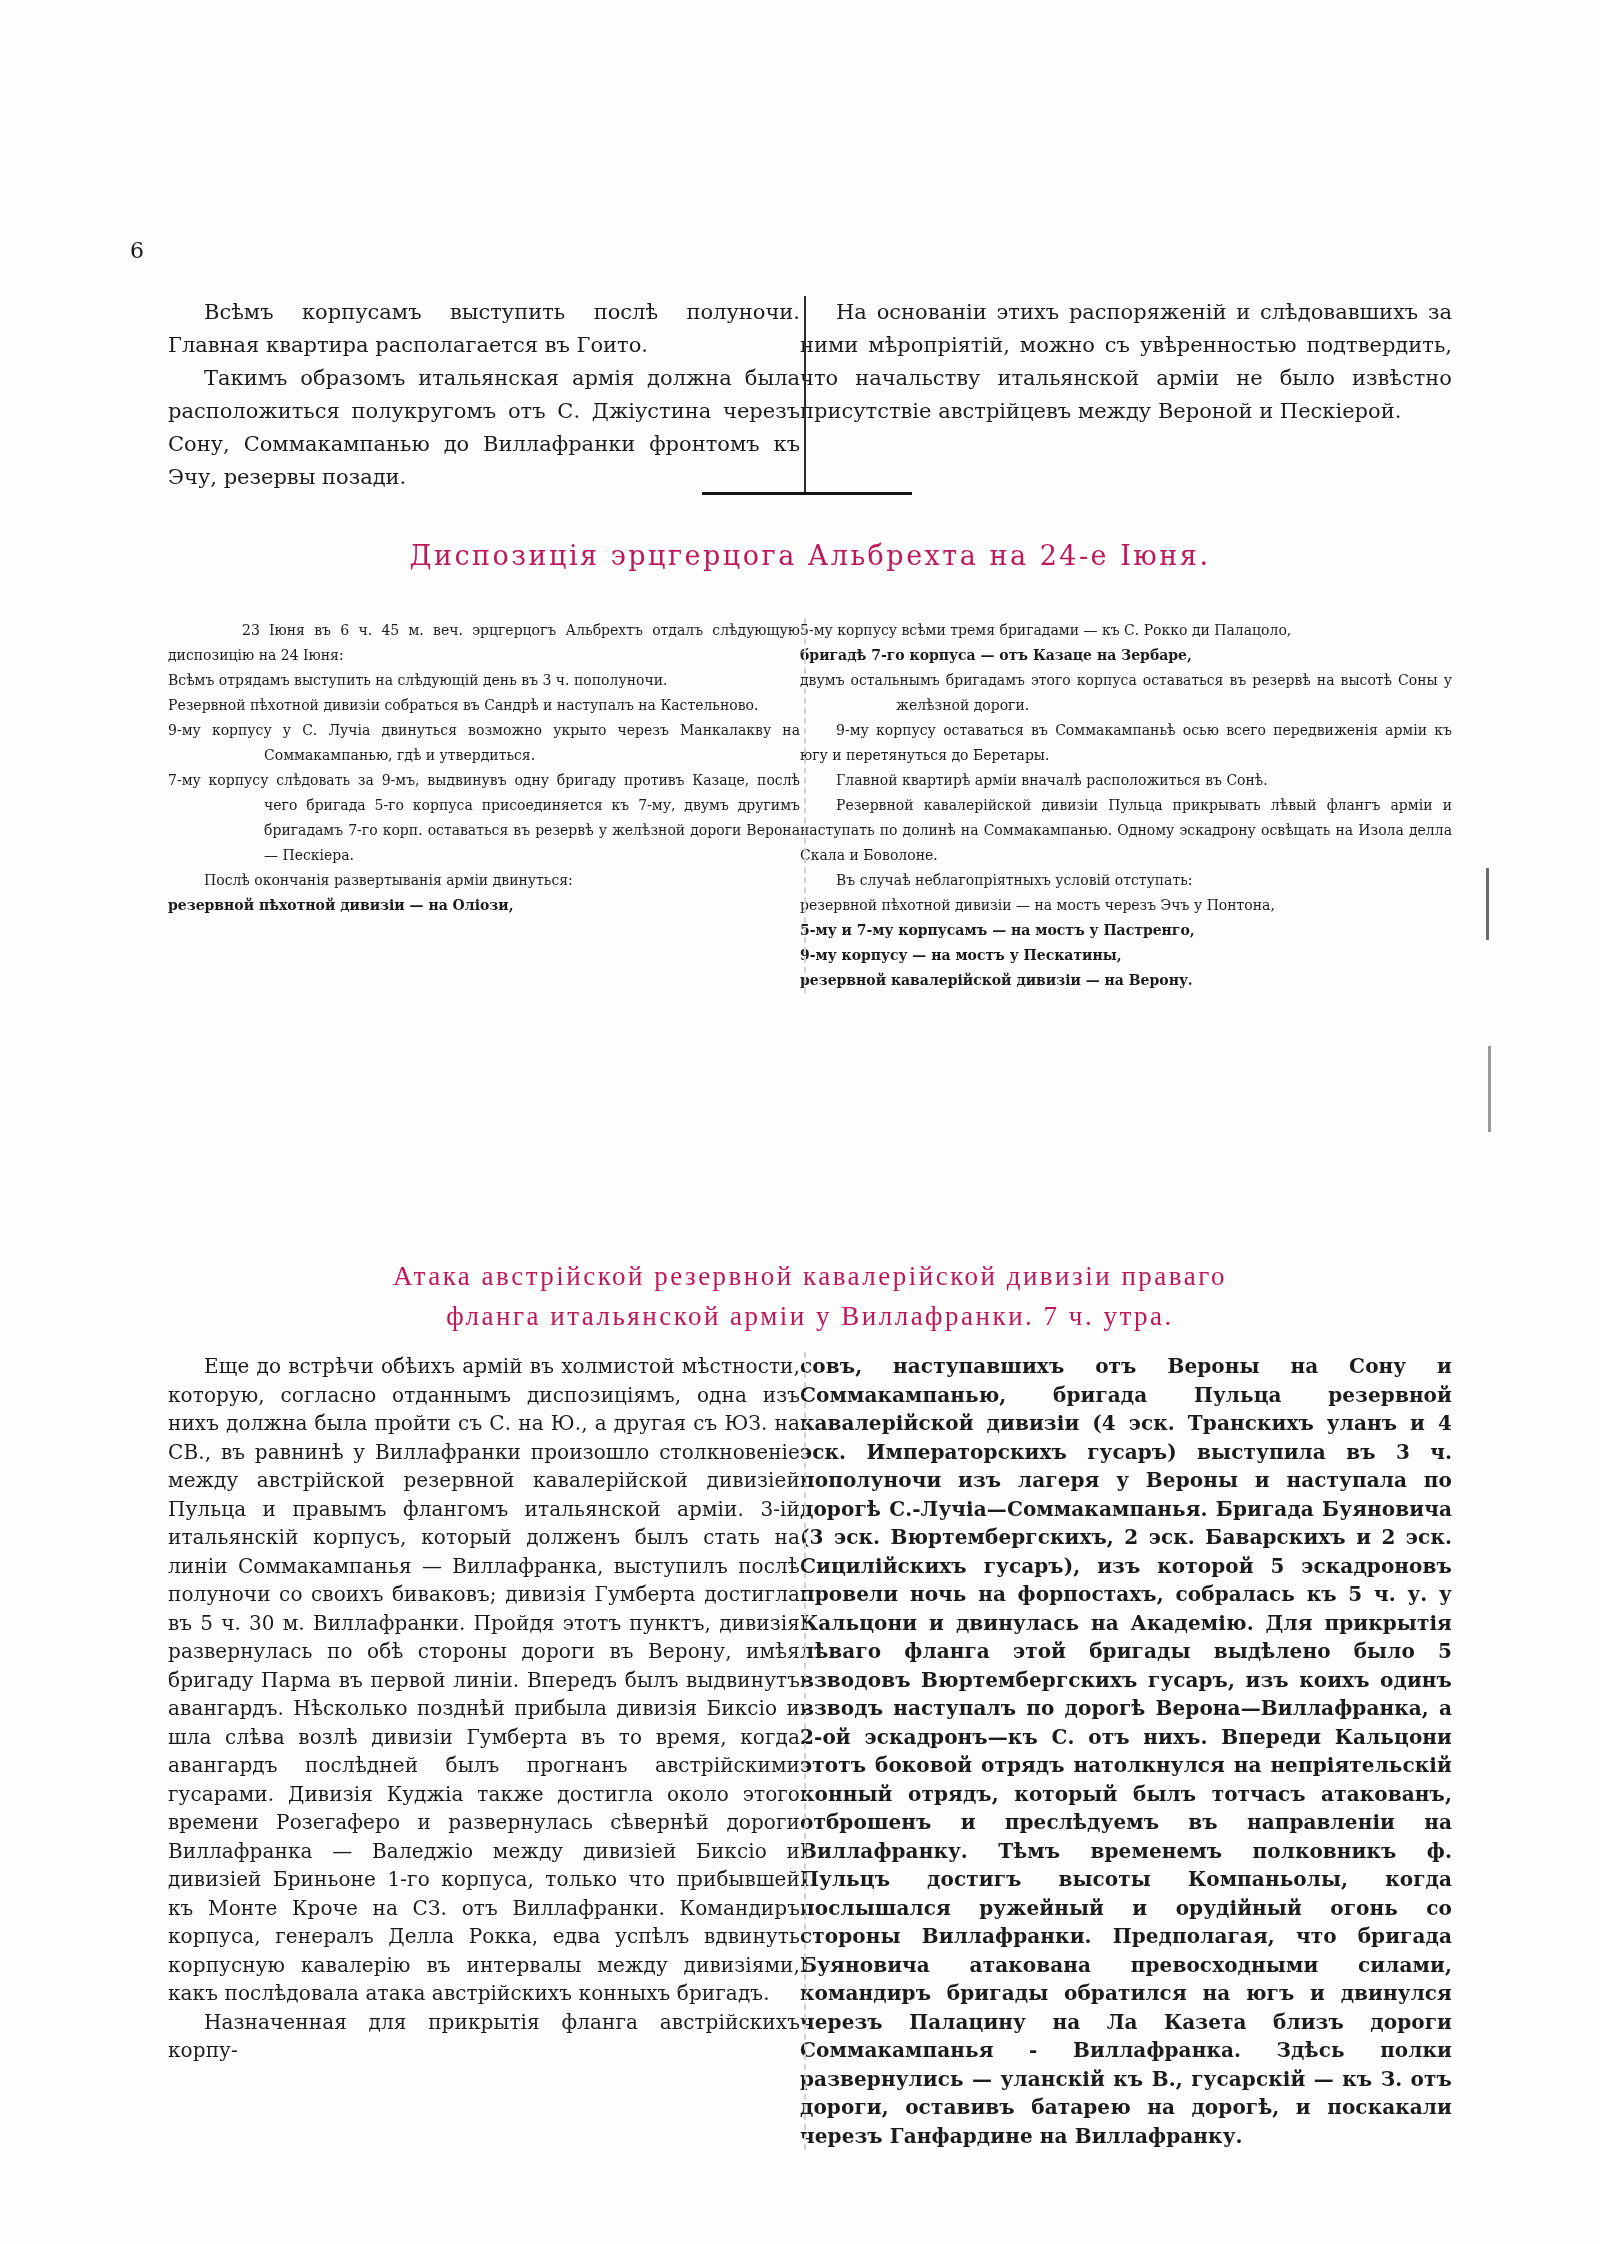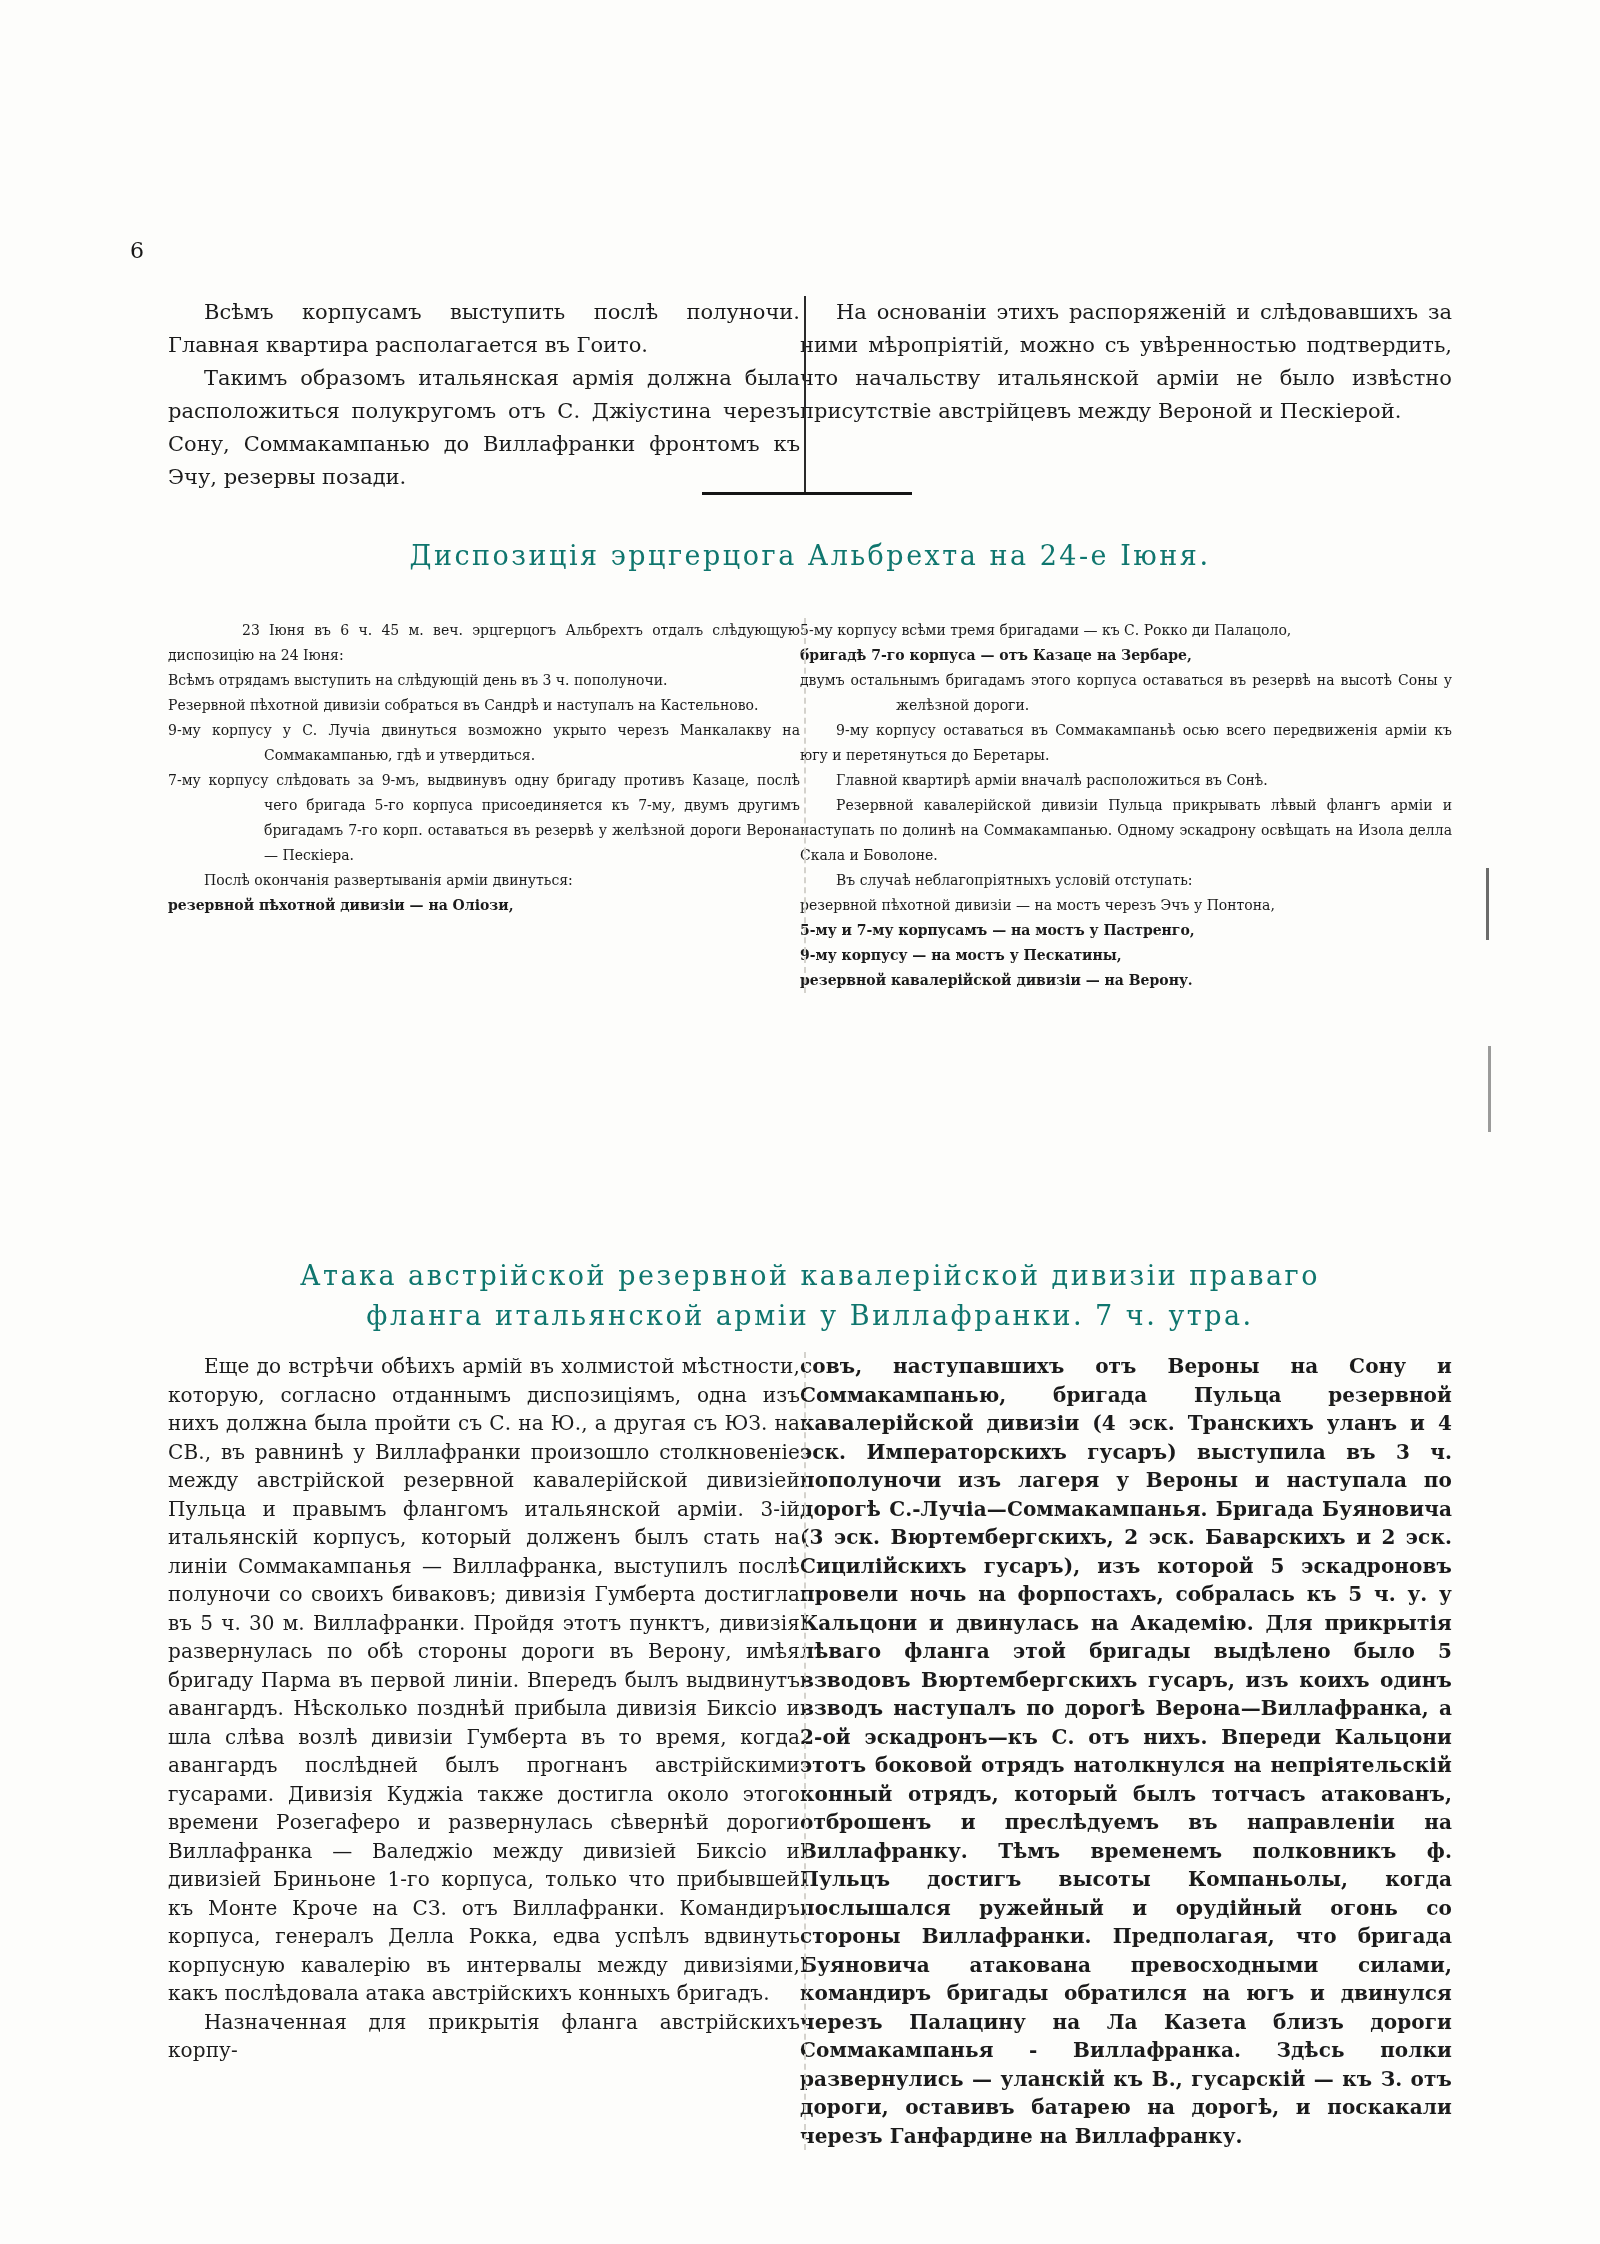--- a/index.html
+++ b/index.html
@@ -28,25 +28,25 @@
   .rule-solid{background:#2a2a2a;}
   .rule-faint{background:transparent;border-left:2px dashed #d4d2cc;}
   .top-block{top:296px;}
   .top-block p{font-size:21px;line-height:33px;}
   .sep-rule{
     position:absolute;left:702px;top:492px;width:210px;height:3px;
     background:#151515;
   }
   .heading{
     position:absolute;left:145px;width:1330px;
-    text-align:center;color:#0f766e;
+    text-align:center;color:#be185d;
     font-size:27px;letter-spacing:2.5px;line-height:40px;
   }
   .heading-1{top:536px;}
-  .heading-2{top:1256px;}
+  .heading-2{top:1256px;font-family:Liberation Serif, serif;}
   .disp-block{top:618px;}
   .disp-block p{font-size:14px;line-height:25px;}
   .narr-block{top:1352px;}
   .narr-block p{font-size:20px;line-height:28.5px;letter-spacing:0.1px;}
   .para{margin:0;text-align:justify;}
   .para.indent{text-indent:36px;}
   .para.indent2{text-indent:74px;}
   .para.hang{padding-left:96px;text-indent:-96px;}
   .para.plain{text-indent:0;font-weight:bold;}
   .scan-artifact{

